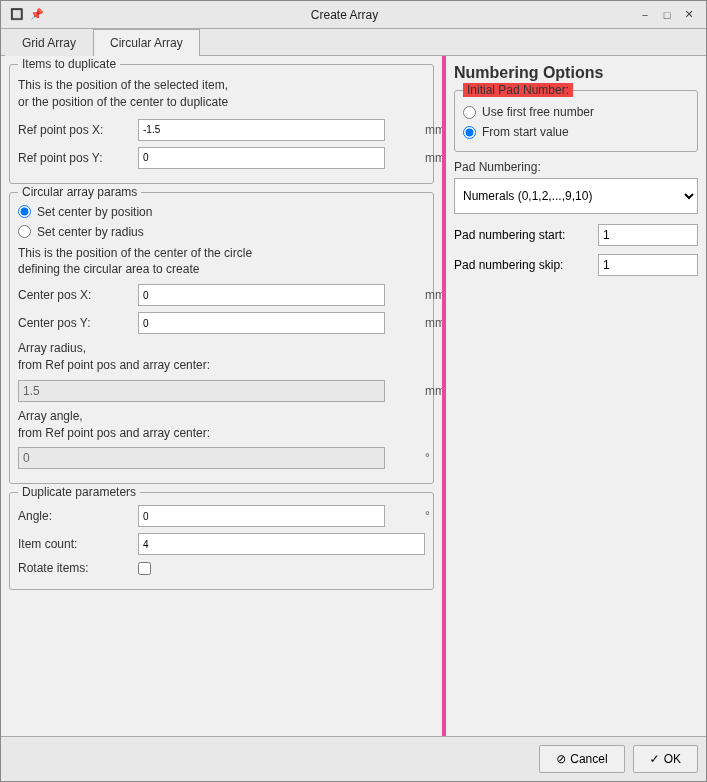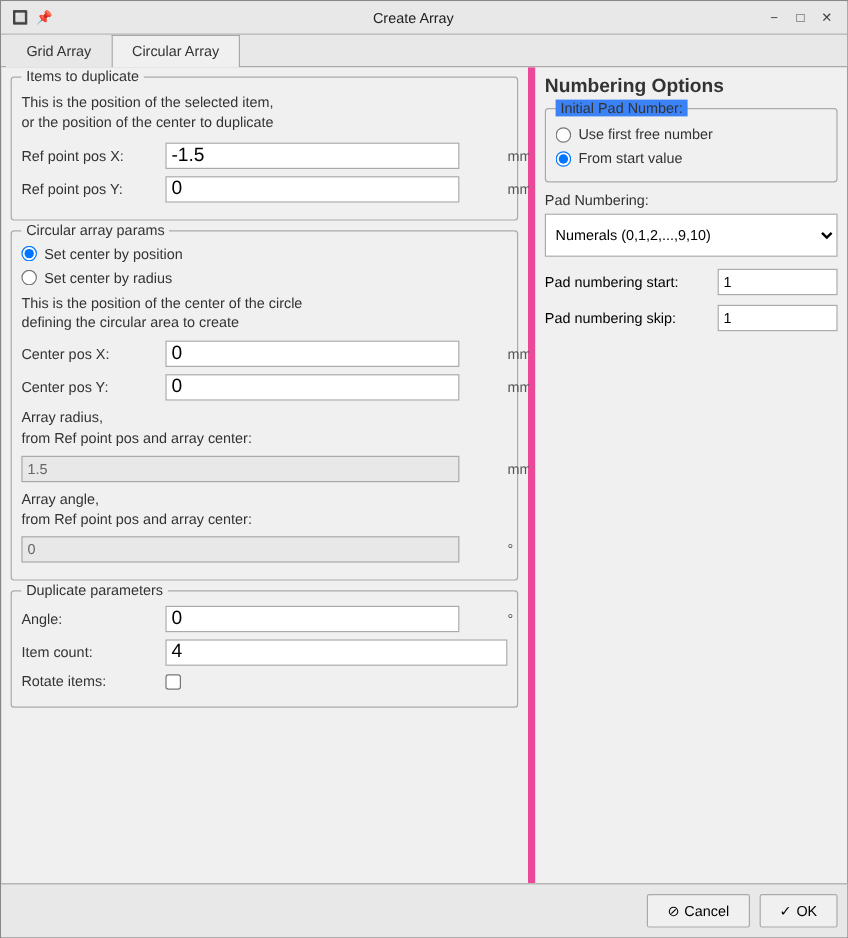--- a/index.html
+++ b/index.html
@@ -87,21 +87,21 @@
       z-index: 1;
     }
     .content {
       display: flex;
       flex: 1;
       overflow: hidden;
     }
     .left-panel {
       flex: 1;
       padding: 8px;
-      border-right: 6px solid #ec4899;
+      border-right: 4px solid #ec4899;
       overflow-y: auto;
     }
     .right-panel {
       width: 260px;
       padding: 8px;
     }
     .group-box {
       border: 1px solid #aaa;
       border-radius: 3px;
       margin-bottom: 8px;
@@ -135,21 +135,21 @@
       width: 120px;
       font-size: 12px;
       color: #333;
     }
     .field-input {
       flex: 1;
       height: 22px;
       border: 1px solid #aaa;
       background: white;
       padding: 2px 4px;
-      font-size: 16px;
+      font-size: 10px;
     }
     .field-unit {
       width: 28px;
       text-align: left;
       font-size: 12px;
       color: #555;
       padding-left: 40px;
     }
     .radio-row {
       display: flex;
@@ -182,21 +182,21 @@
       border: 1px solid #aaa;
       border-radius: 3px;
       padding: 6px 8px;
       margin-bottom: 8px;
       position: relative;
     }
     .initial-pad-title {
       position: absolute;
       top: -8px;
       left: 8px;
-      background: #3b82f6;
+      background: #ef4444;
       padding: 0 4px;
       font-size: 12px;
       color: #333;
     }
     .pad-numbering-label {
       font-size: 12px;
       color: #333;
       margin-bottom: 4px;
     }
     .dropdown {

